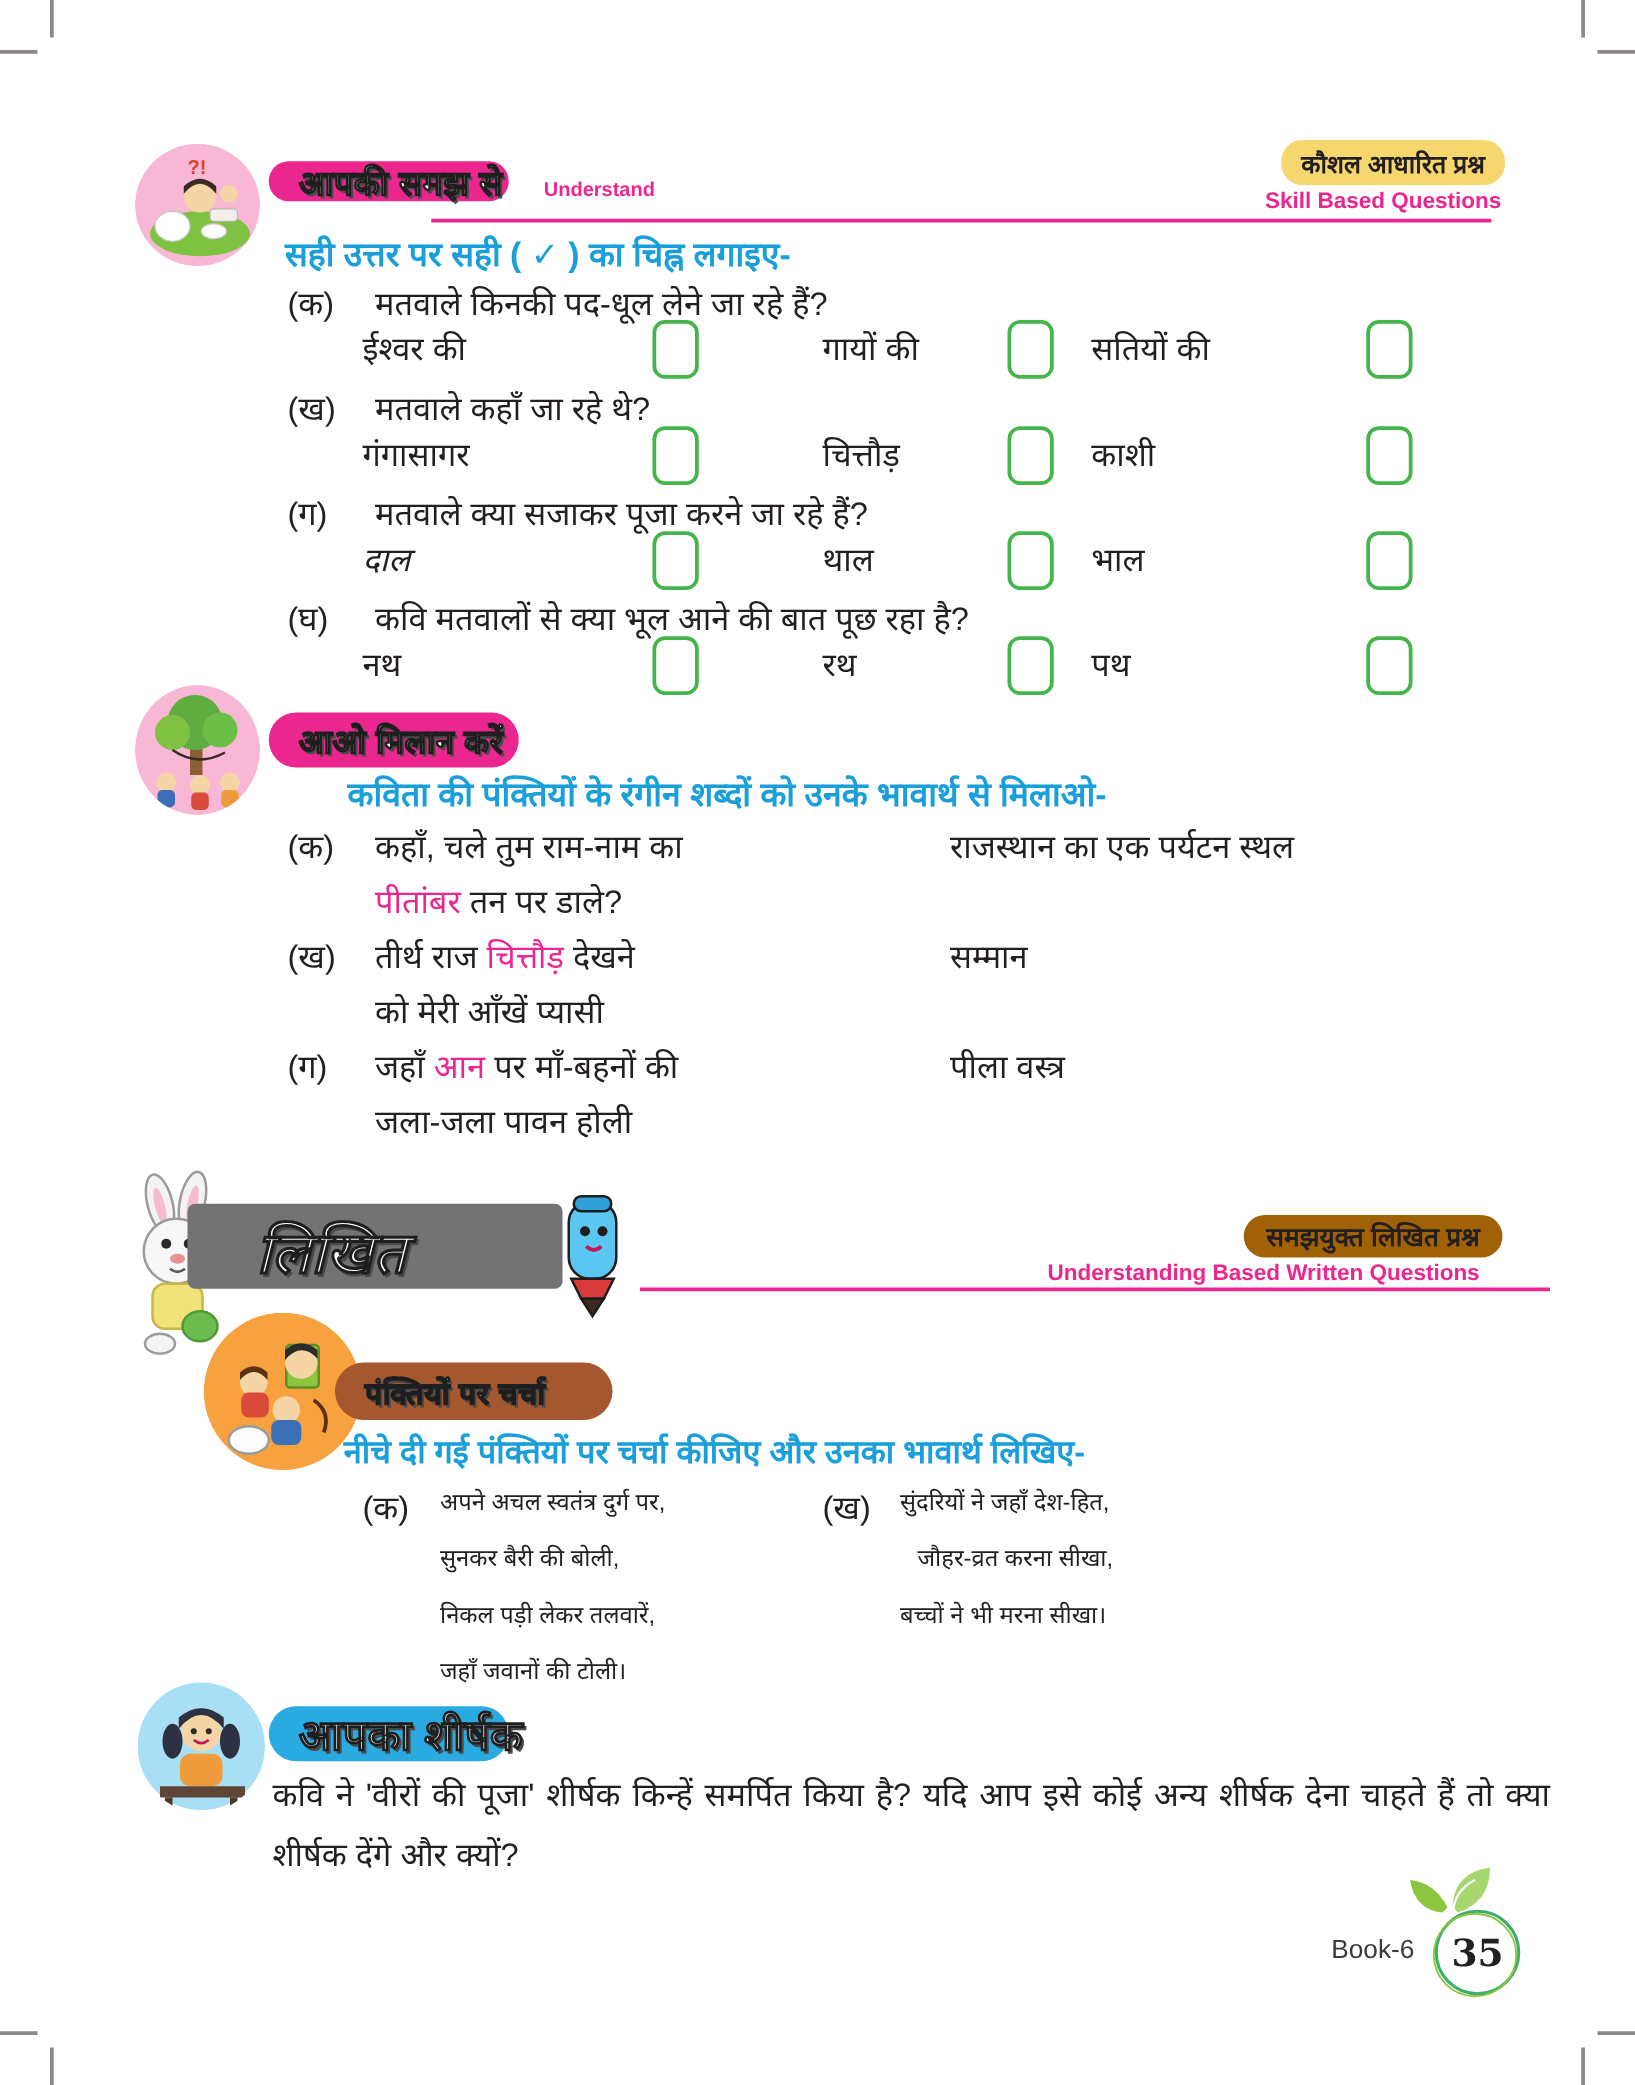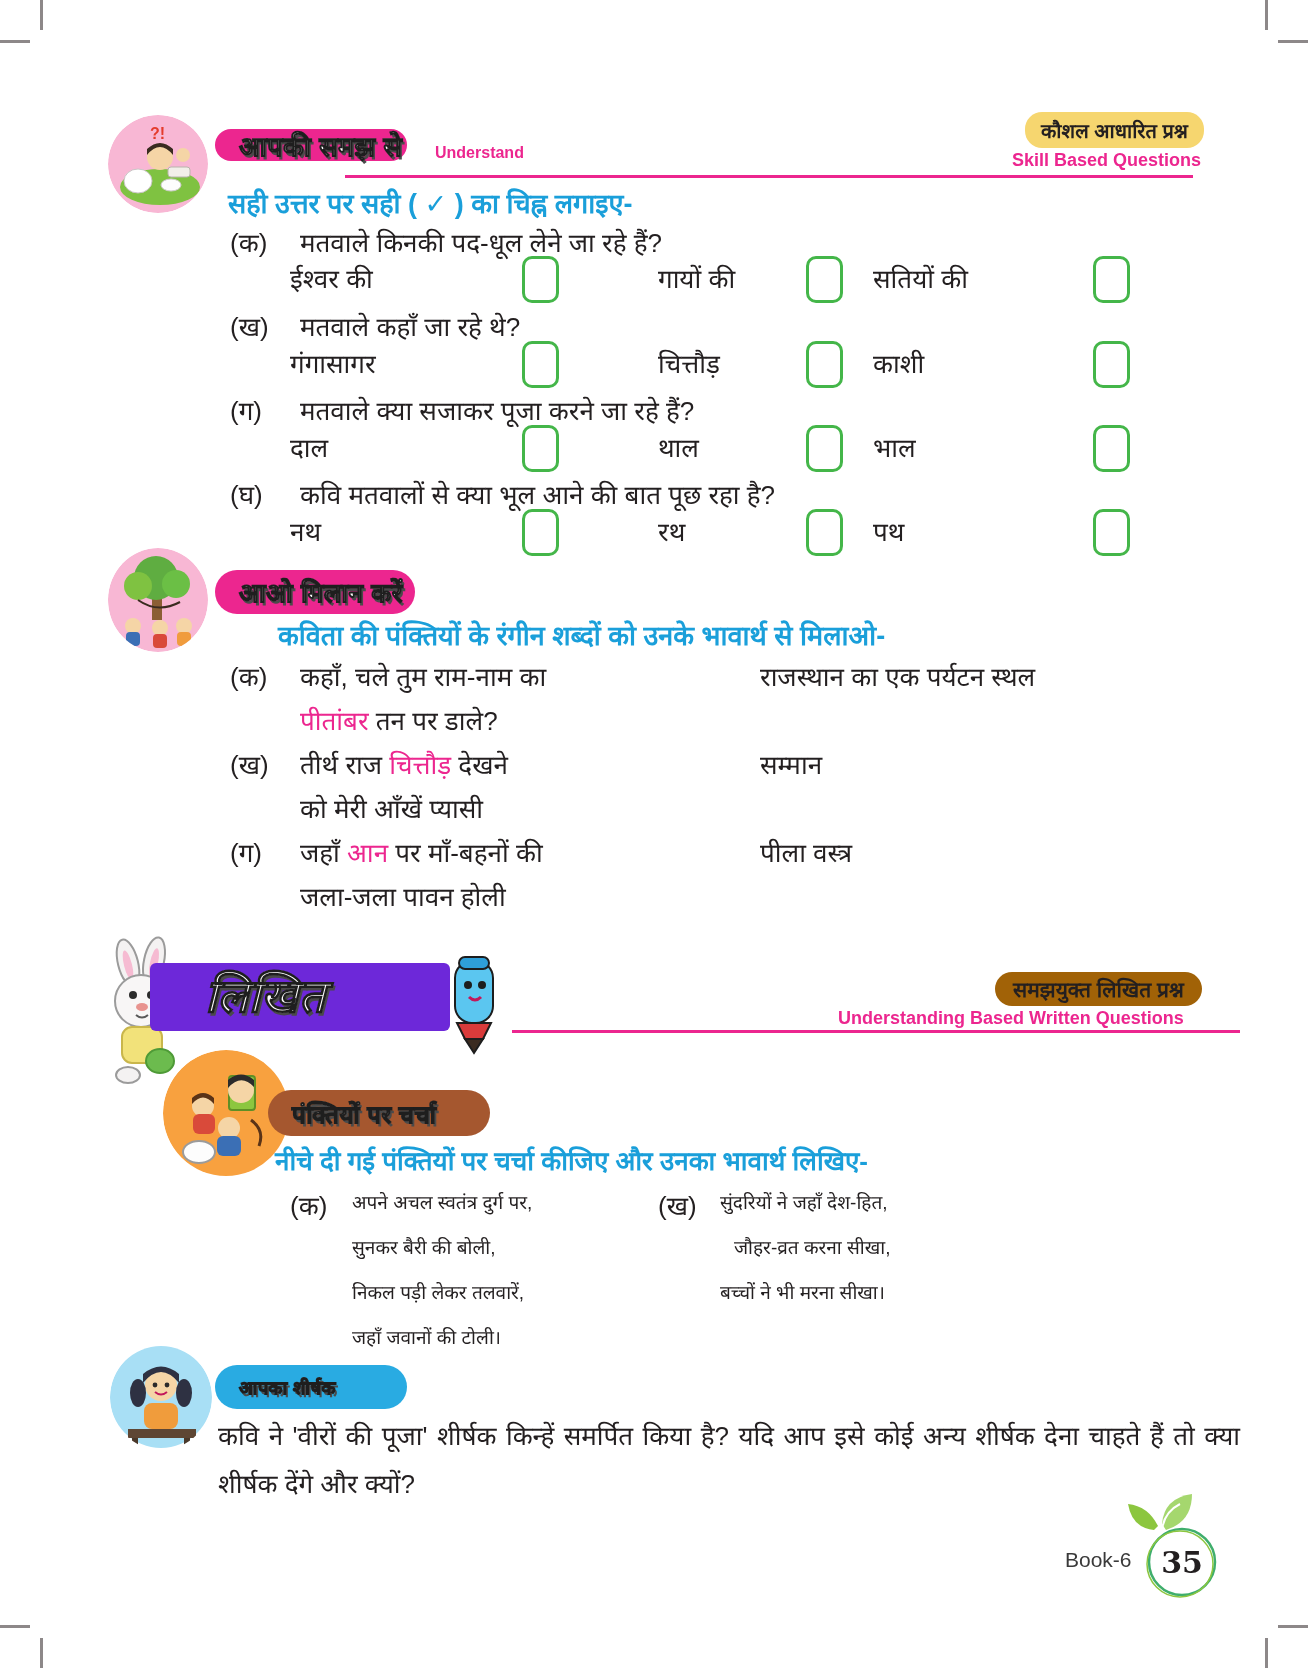--- a/index.html
+++ b/index.html
@@ -41,21 +41,21 @@
 
   .optlabel { position:absolute; font-size:26px; line-height:47px; white-space:nowrap; }
   .cbox { position:absolute; width:37px; height:47px; border:3px solid #44B649; border-radius:10px; background:#fff; }
 
   .hl { color:#EC268F; }
 
   .meaning { position:absolute; font-size:26px; white-space:nowrap; }
 
   .verse-line { font-size:19px; line-height:45px; white-space:nowrap; }
 
-  .likhit-box { position:absolute; background:#6d28d9; border-radius:6px; display:flex; align-items:flex-start; }
+  .likhit-box { position:absolute; background:#737373; border-radius:6px; display:flex; align-items:flex-end; }
 
   .question-par { position:absolute; font-size:26px; line-height:48px; text-align:justify; }
 
   .book-label { position:absolute; font-size:21px; color:#3A3A3A; }
   .page-circle-num { font-family:"DejaVu Serif","Liberation Serif",serif; font-weight:700; font-size:30px; fill:#231F20; }
 </style>
 </head>
 <body>
 
 <div class="crop" style="left:40px;top:0;width:3px;height:30px;"></div>
@@ -108,21 +108,21 @@
   <div class="cbox" style="left:522px;top:341px;"></div>
   <span class="optlabel" style="left:658px;top:341px;">चित्तौड़</span>
   <div class="cbox" style="left:806px;top:341px;"></div>
   <span class="optlabel" style="left:873px;top:341px;">काशी</span>
   <div class="cbox" style="left:1093px;top:341px;"></div>
 </div>
 
 <span class="qlabel" style="left:230px;top:392px;">(ग)</span>
 <span class="qtext" style="left:300px;top:392px;">मतवाले क्या सजाकर पूजा करने जा रहे हैं?</span>
 <div>
-  <span class="optlabel" style="left:290px;top:425px;">दाल</span>
+  <span class="optlabel" style="left:290px;top:425px;font-style:italic;">दाल</span>
   <div class="cbox" style="left:522px;top:425px;"></div>
   <span class="optlabel" style="left:658px;top:425px;">थाल</span>
   <div class="cbox" style="left:806px;top:425px;"></div>
   <span class="optlabel" style="left:873px;top:425px;">भाल</span>
   <div class="cbox" style="left:1093px;top:425px;"></div>
 </div>
 
 <span class="qlabel" style="left:230px;top:476px;">(घ)</span>
 <span class="qtext" style="left:300px;top:476px;">कवि मतवालों से क्या भूल आने की बात पूछ रहा है?</span>
 <div>
@@ -261,21 +261,21 @@
     <circle cx="45" cy="40" r="2.4" fill="#2B2B2B"></circle>
     <circle cx="57" cy="40" r="2.4" fill="#2B2B2B"></circle>
     <path d="M45 47 q6 5 12 0" stroke="#C2185B" stroke-width="2" fill="none"></path>
     <rect x="34" y="58" width="34" height="26" rx="8" fill="#F09C3C"></rect>
     <rect x="18" y="84" width="68" height="9" fill="#5E4634"></rect>
     <rect x="22" y="93" width="6" height="12" fill="#4A382A"></rect>
     <rect x="74" y="93" width="6" height="12" fill="#4A382A"></rect>
   </svg>
 </div>
 <div class="pill blue" style="left:215px;top:1365px;width:192px;height:44px;">
-  <span class="fancy" style="font-size:18px;">आपका शीर्षक</span>
+  <span class="fancy" style="font-size:34px;">आपका शीर्षक</span>
 </div>
 <div class="question-par" style="left:218px;top:1412px;width:1022px;">कवि ने 'वीरों की पूजा' शीर्षक किन्हें समर्पित किया है? यदि आप इसे कोई अन्य शीर्षक देना चाहते हैं तो क्या शीर्षक देंगे और क्यों?</div>
 
 <span class="book-label" style="left:1065px;top:1548px;">Book-6</span>
 <div class="abs" style="left:1118px;top:1490px;width:110px;height:112px;">
   <svg width="110" height="112" viewBox="0 0 110 112">
     <path d="M40 36 Q30 16 10 14 Q14 38 36 40 Z" fill="#8CC63F"></path>
     <path d="M44 34 Q46 8 74 4 Q74 32 48 40 Z" fill="#A5D76E"></path>
     <path d="M44 40 Q46 22 62 14" stroke="#FFFFFF" stroke-width="2" fill="none"></path>
     <circle cx="64" cy="72" r="33" fill="#FFFFFF" stroke="#3FAE6C" stroke-width="2.5"></circle>

